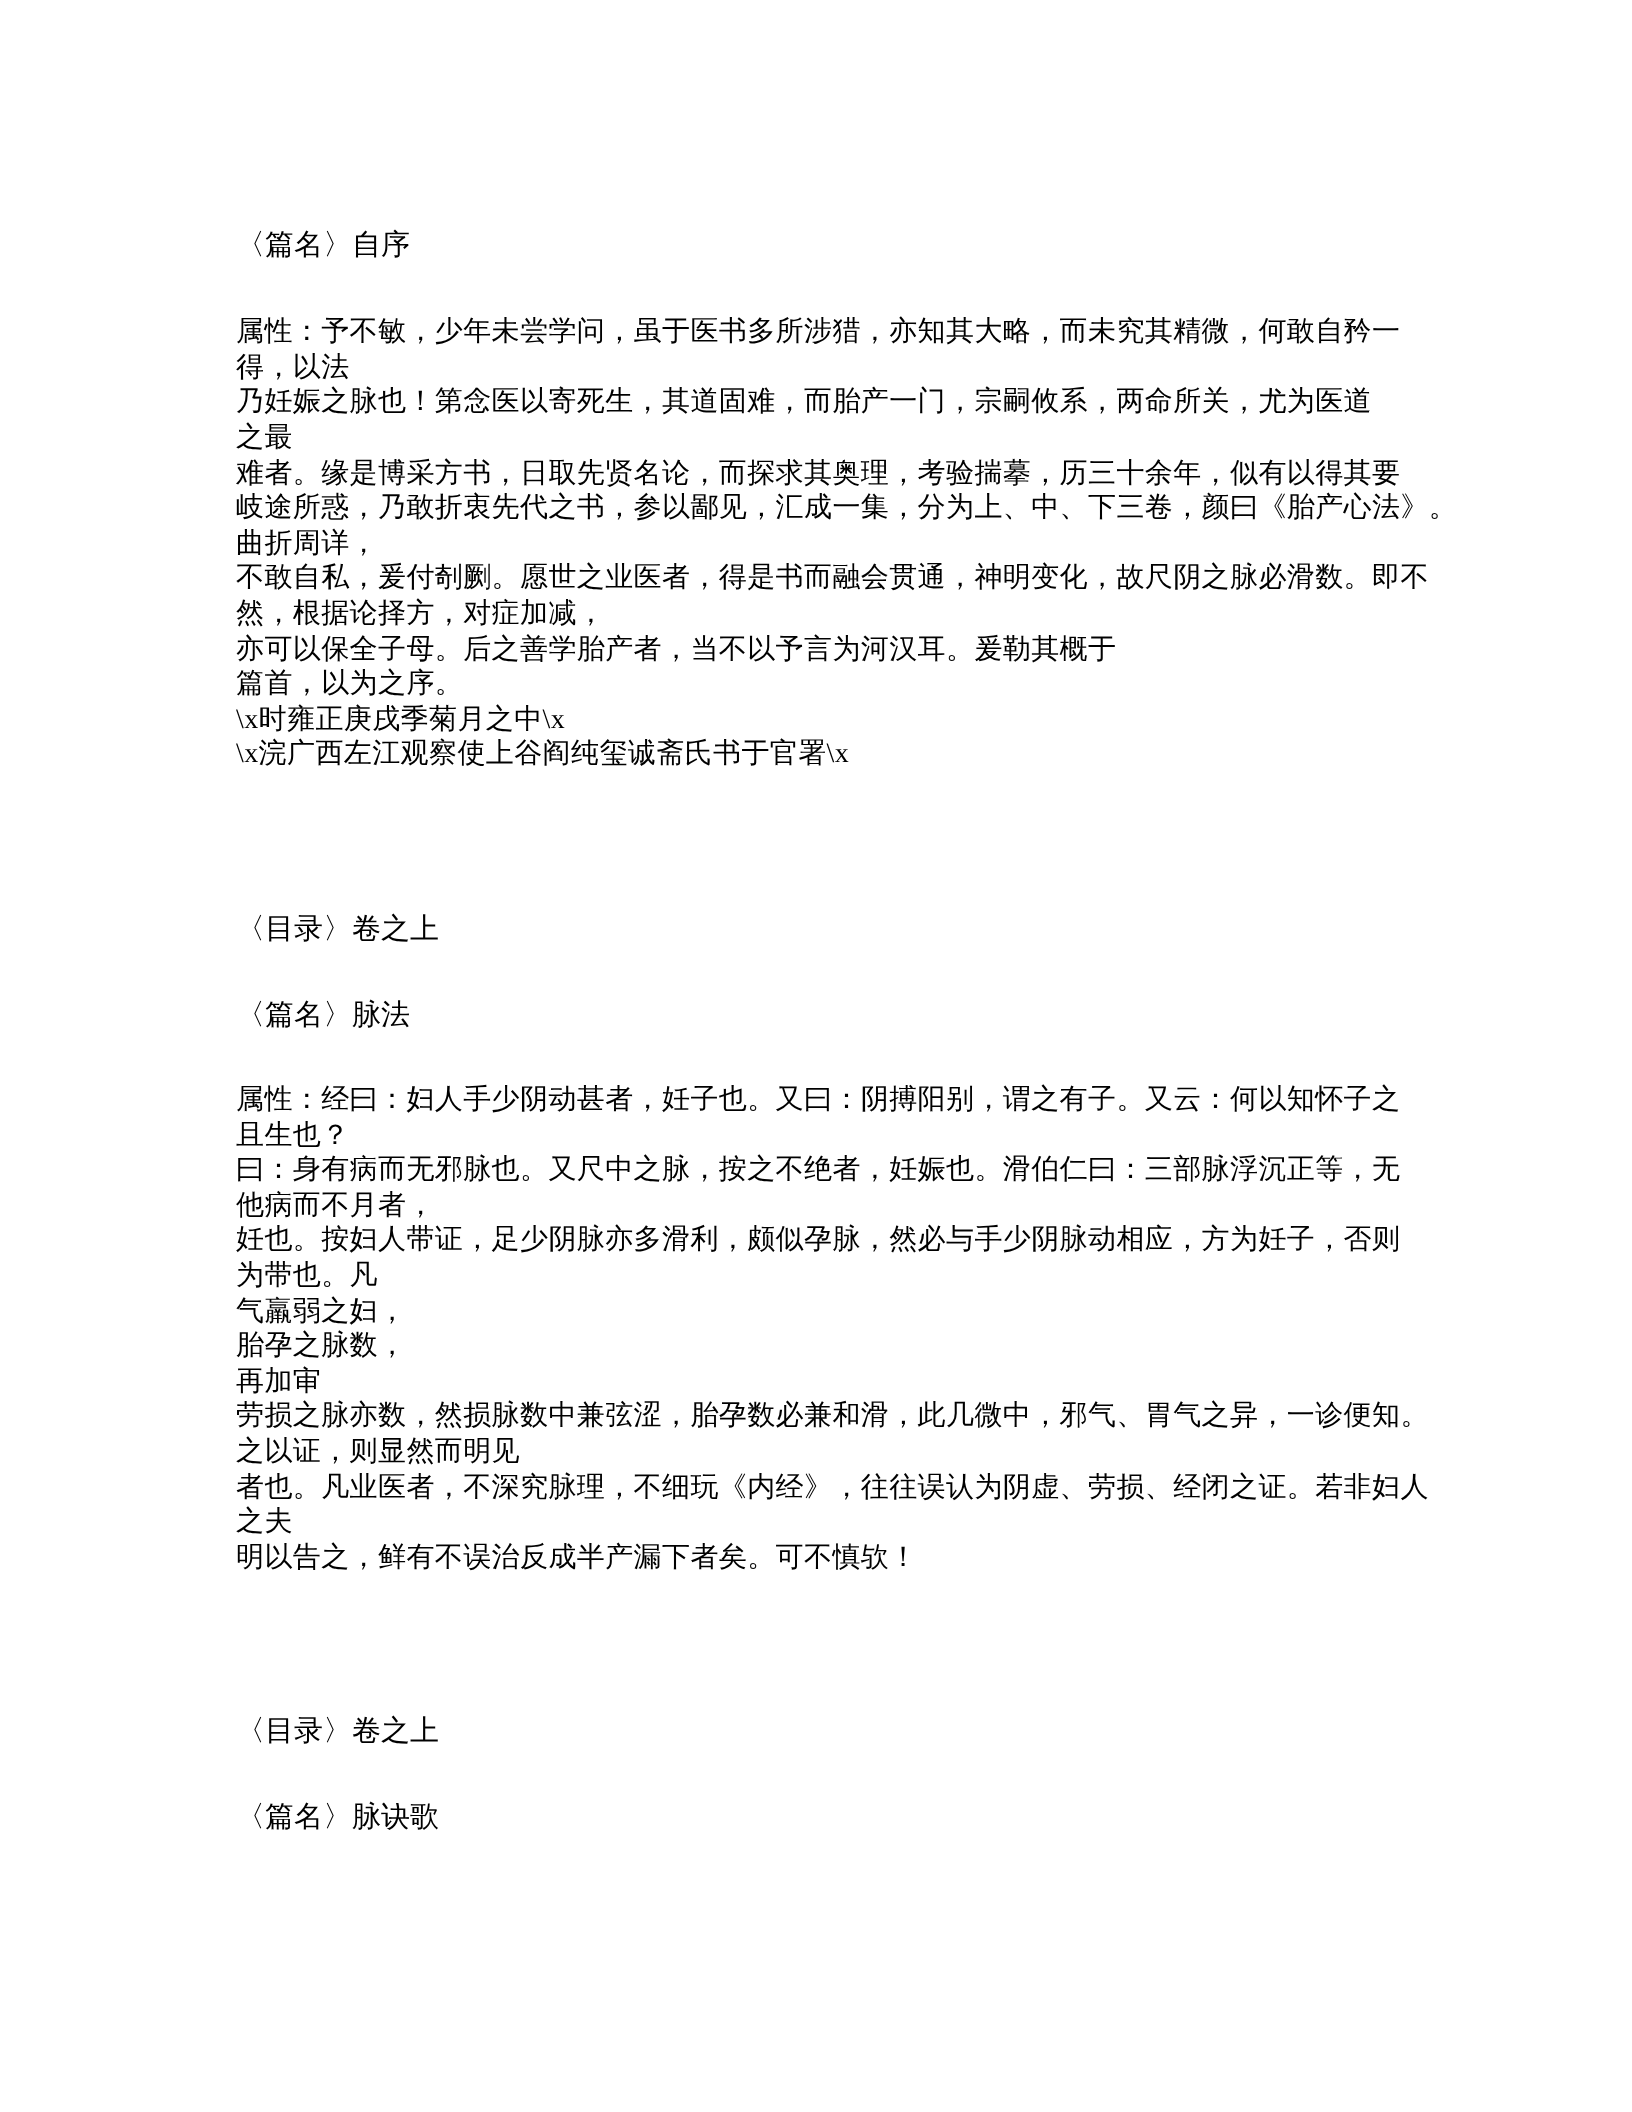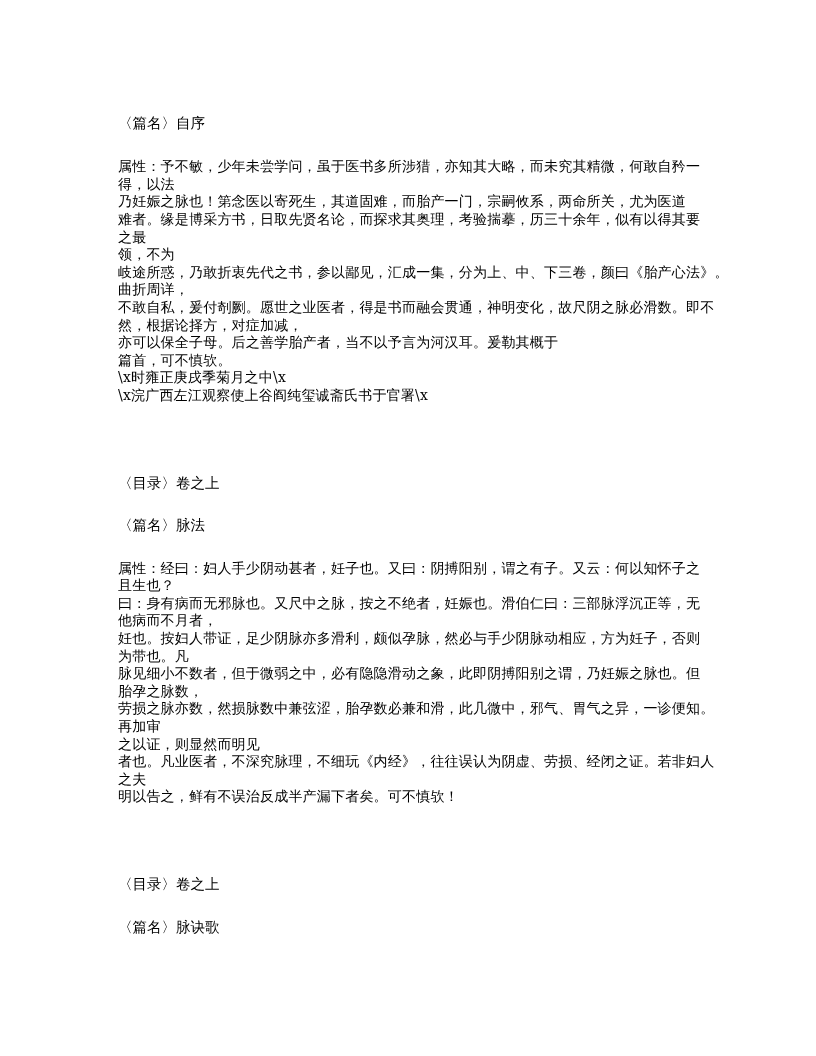--- a/index.html
+++ b/index.html
@@ -1,68 +1,67 @@
 <!DOCTYPE html>
 <html><head>
 <meta charset="utf-8">
 <style>
   html, body { margin: 0; padding: 0; background: #ffffff; }
   body { width: 816px; height: 1056px; position: relative; overflow: hidden;
          font-family: "DejaVu Serif", "Liberation Serif", serif; color: #000; }
-  .page { position: absolute; left: 118px; top: 115px; width: 590px; }
+  .page { position: absolute; left: 118px; top: 115px; width: 590px; font-family: Liberation Serif, serif; }
   .line { font-size: 14px; line-height: 17.6px; white-space: nowrap; letter-spacing: 0.2px; }
   .heading { font-size: 14.5px; line-height: 17.6px; white-space: nowrap; }
   .gap1 { height: 17.6px; }
   .gap-sec { height: 70px; }
 </style>
 </head>
 <body>
 
 <div class="page">
 
   <div>
     <div class="heading">〈篇名〉自序</div>
     <div class="gap1"></div>
     <div class="gap1" style="height:8px"></div>
     <div>
       <div class="line">属性：予不敏，少年未尝学问，虽于医书多所涉猎，亦知其大略，而未究其精微，何敢自矜一</div>
       <div class="line">得，以法</div>
       <div class="line">乃妊娠之脉也！第念医以寄死生，其道固难，而胎产一门，宗嗣攸系，两命所关，尤为医道</div>
+      <div class="line">之最</div>
       <div class="line">难者。缘是博采方书，日取先贤名论，而探求其奥理，考验揣摹，历三十余年，似有以得其要</div>
-      <div class="line">之最</div>
-      <div class="line">领，不为</div>
       <div class="line">岐途所惑，乃敢折衷先代之书，参以鄙见，汇成一集，分为上、中、下三卷，颜曰《胎产心法》。</div>
       <div class="line">曲折周详，</div>
       <div class="line">不敢自私，爰付剞劂。愿世之业医者，得是书而融会贯通，神明变化，故尺阴之脉必滑数。即不</div>
       <div class="line">然，根据论择方，对症加减，</div>
       <div class="line">亦可以保全子母。后之善学胎产者，当不以予言为河汉耳。爰勒其概于</div>
-      <div class="line">篇首，可不慎欤。</div>
+      <div class="line">篇首，以为之序。</div>
       <div class="line">\x时雍正庚戌季菊月之中\x</div>
       <div class="line">\x浣广西左江观察使上谷阎纯玺诚斋氏书于官署\x</div>
     </div>
   </div>
 
   <div class="gap-sec"></div>
 
   <div>
     <div class="heading">〈目录〉卷之上</div>
     <div class="gap1" style="height:25px"></div>
     <div class="heading">〈篇名〉脉法</div>
     <div class="gap1" style="height:25px"></div>
     <div>
       <div class="line">属性：经曰：妇人手少阴动甚者，妊子也。又曰：阴搏阳别，谓之有子。又云：何以知怀子之</div>
       <div class="line">且生也？</div>
       <div class="line">曰：身有病而无邪脉也。又尺中之脉，按之不绝者，妊娠也。滑伯仁曰：三部脉浮沉正等，无</div>
       <div class="line">他病而不月者，</div>
       <div class="line">妊也。按妇人带证，足少阴脉亦多滑利，颇似孕脉，然必与手少阴脉动相应，方为妊子，否则</div>
       <div class="line">为带也。凡</div>
-      <div class="line">脉见细小不数者，但于微弱之中，必有隐隐滑动之象，此即阴搏阳别之谓，乃妊娠之脉也。但</div>
+      <div class="line">气羸弱之妇，</div>
       <div class="line">胎孕之脉数，</div>
+      <div class="line">再加审</div>
       <div class="line">劳损之脉亦数，然损脉数中兼弦涩，胎孕数必兼和滑，此几微中，邪气、胃气之异，一诊便知。</div>
-      <div class="line">再加审</div>
       <div class="line">之以证，则显然而明见</div>
       <div class="line">者也。凡业医者，不深究脉理，不细玩《内经》，往往误认为阴虚、劳损、经闭之证。若非妇人</div>
       <div class="line">之夫</div>
       <div class="line">明以告之，鲜有不误治反成半产漏下者矣。可不慎欤！</div>
     </div>
   </div>
 
   <div class="gap-sec"></div>
 
   <div>

